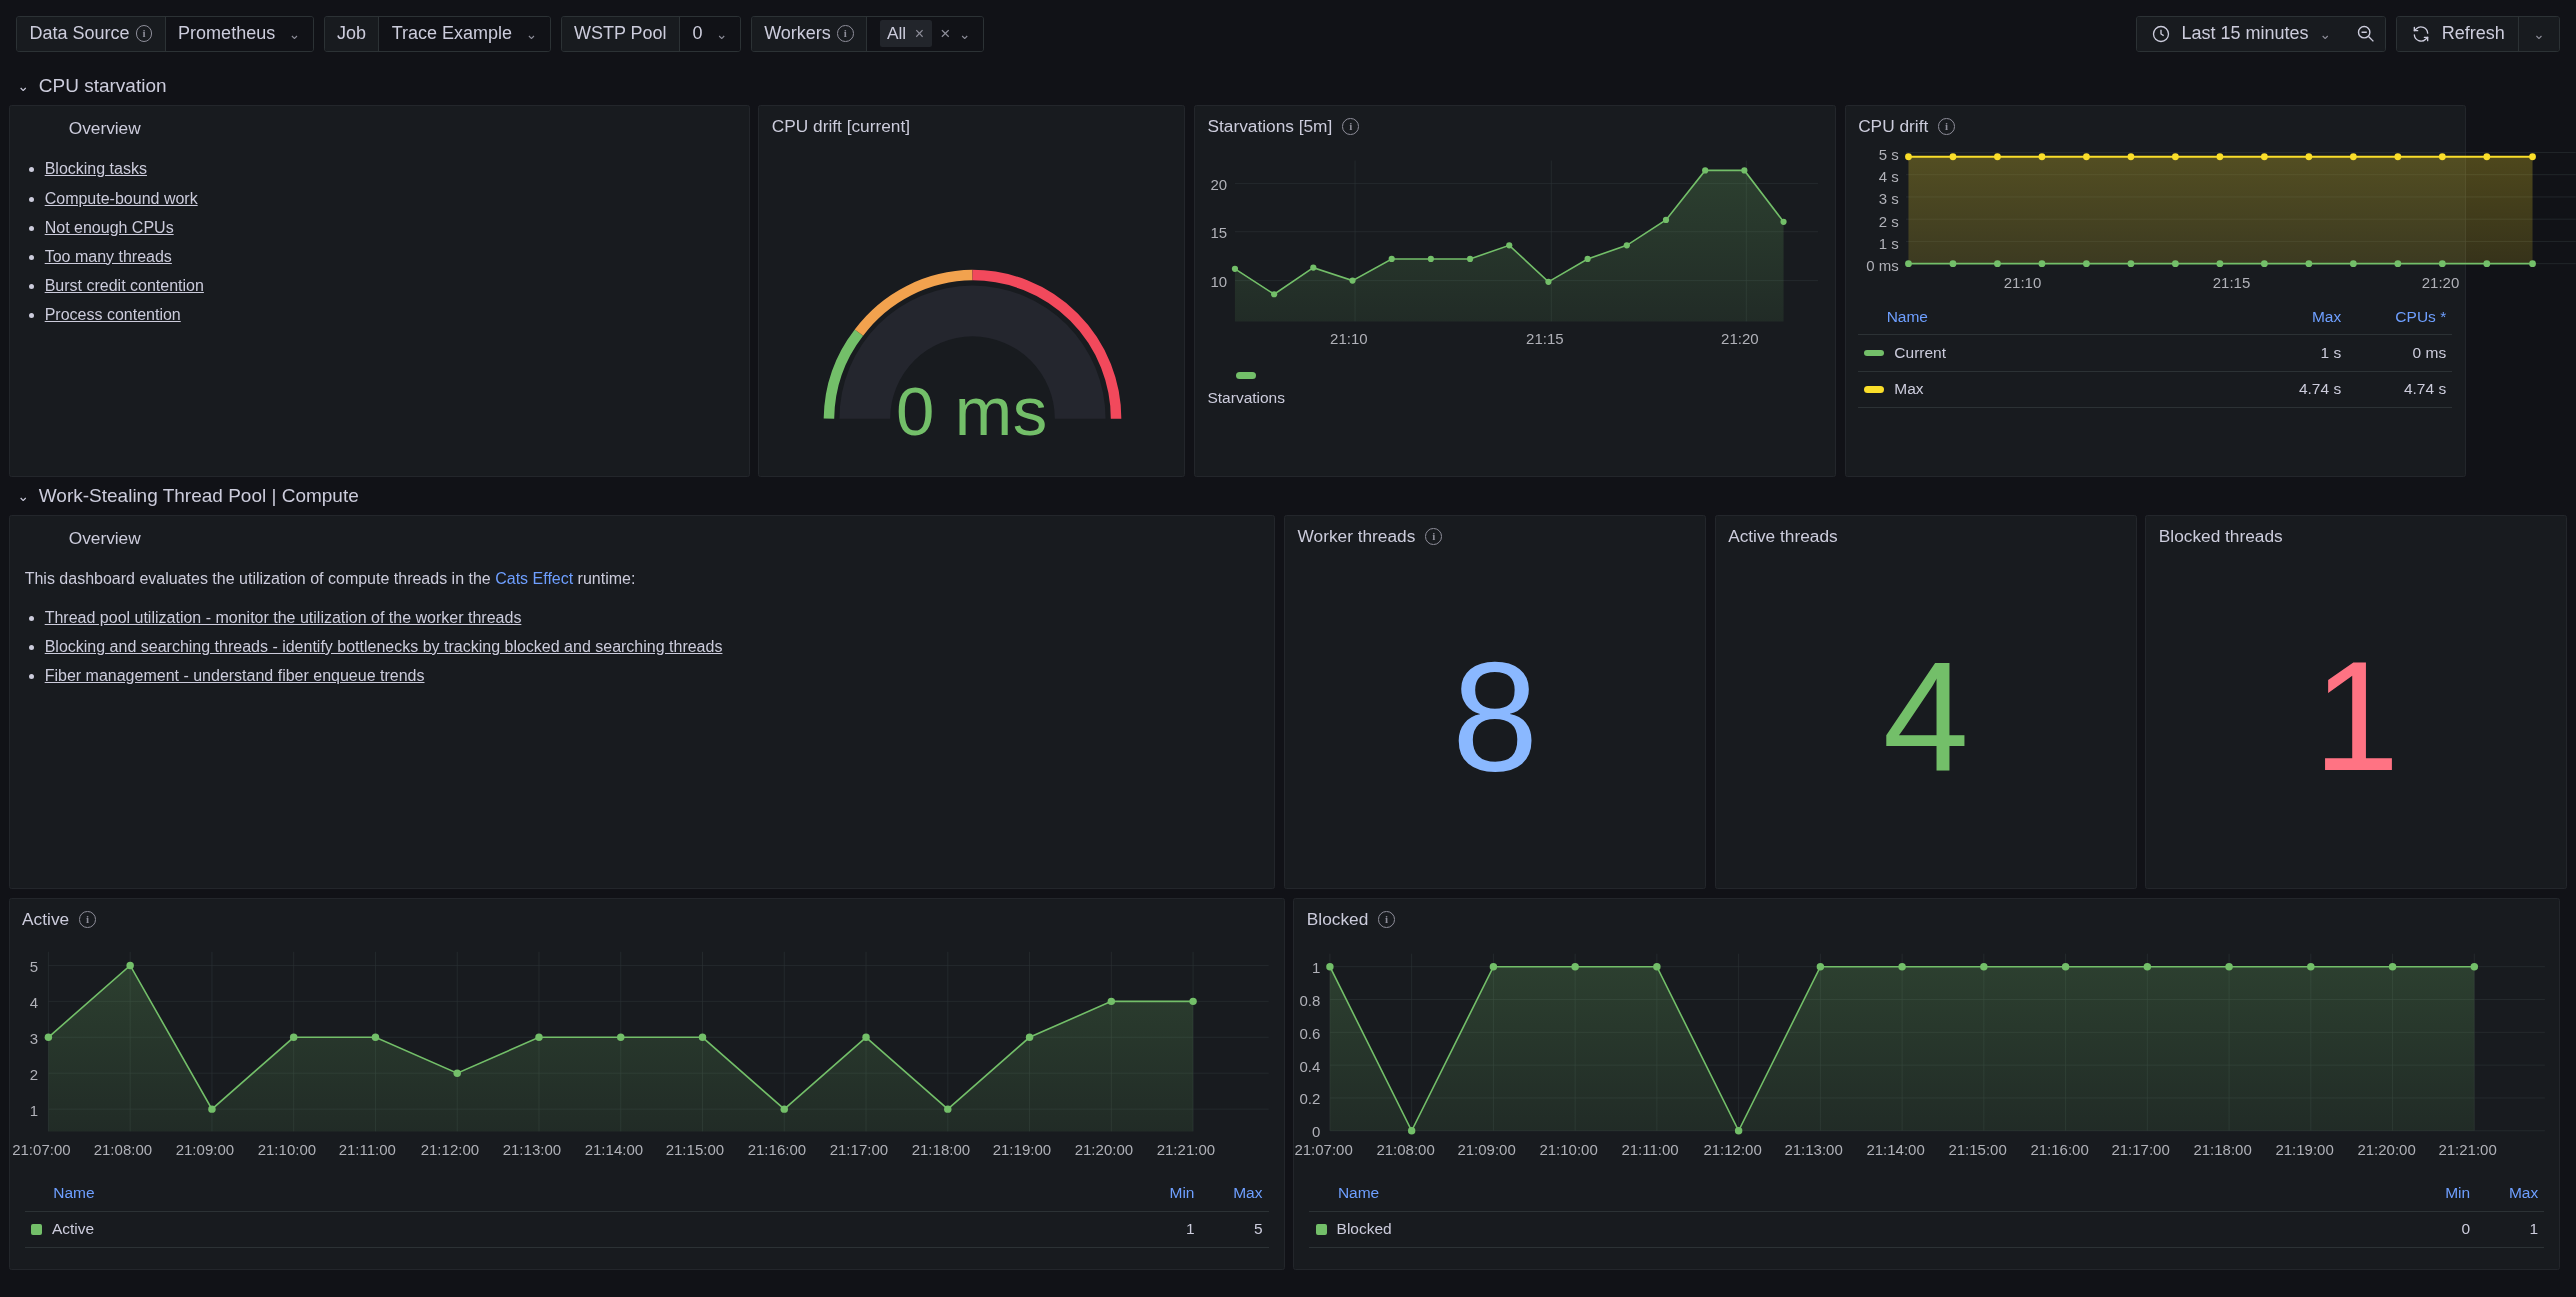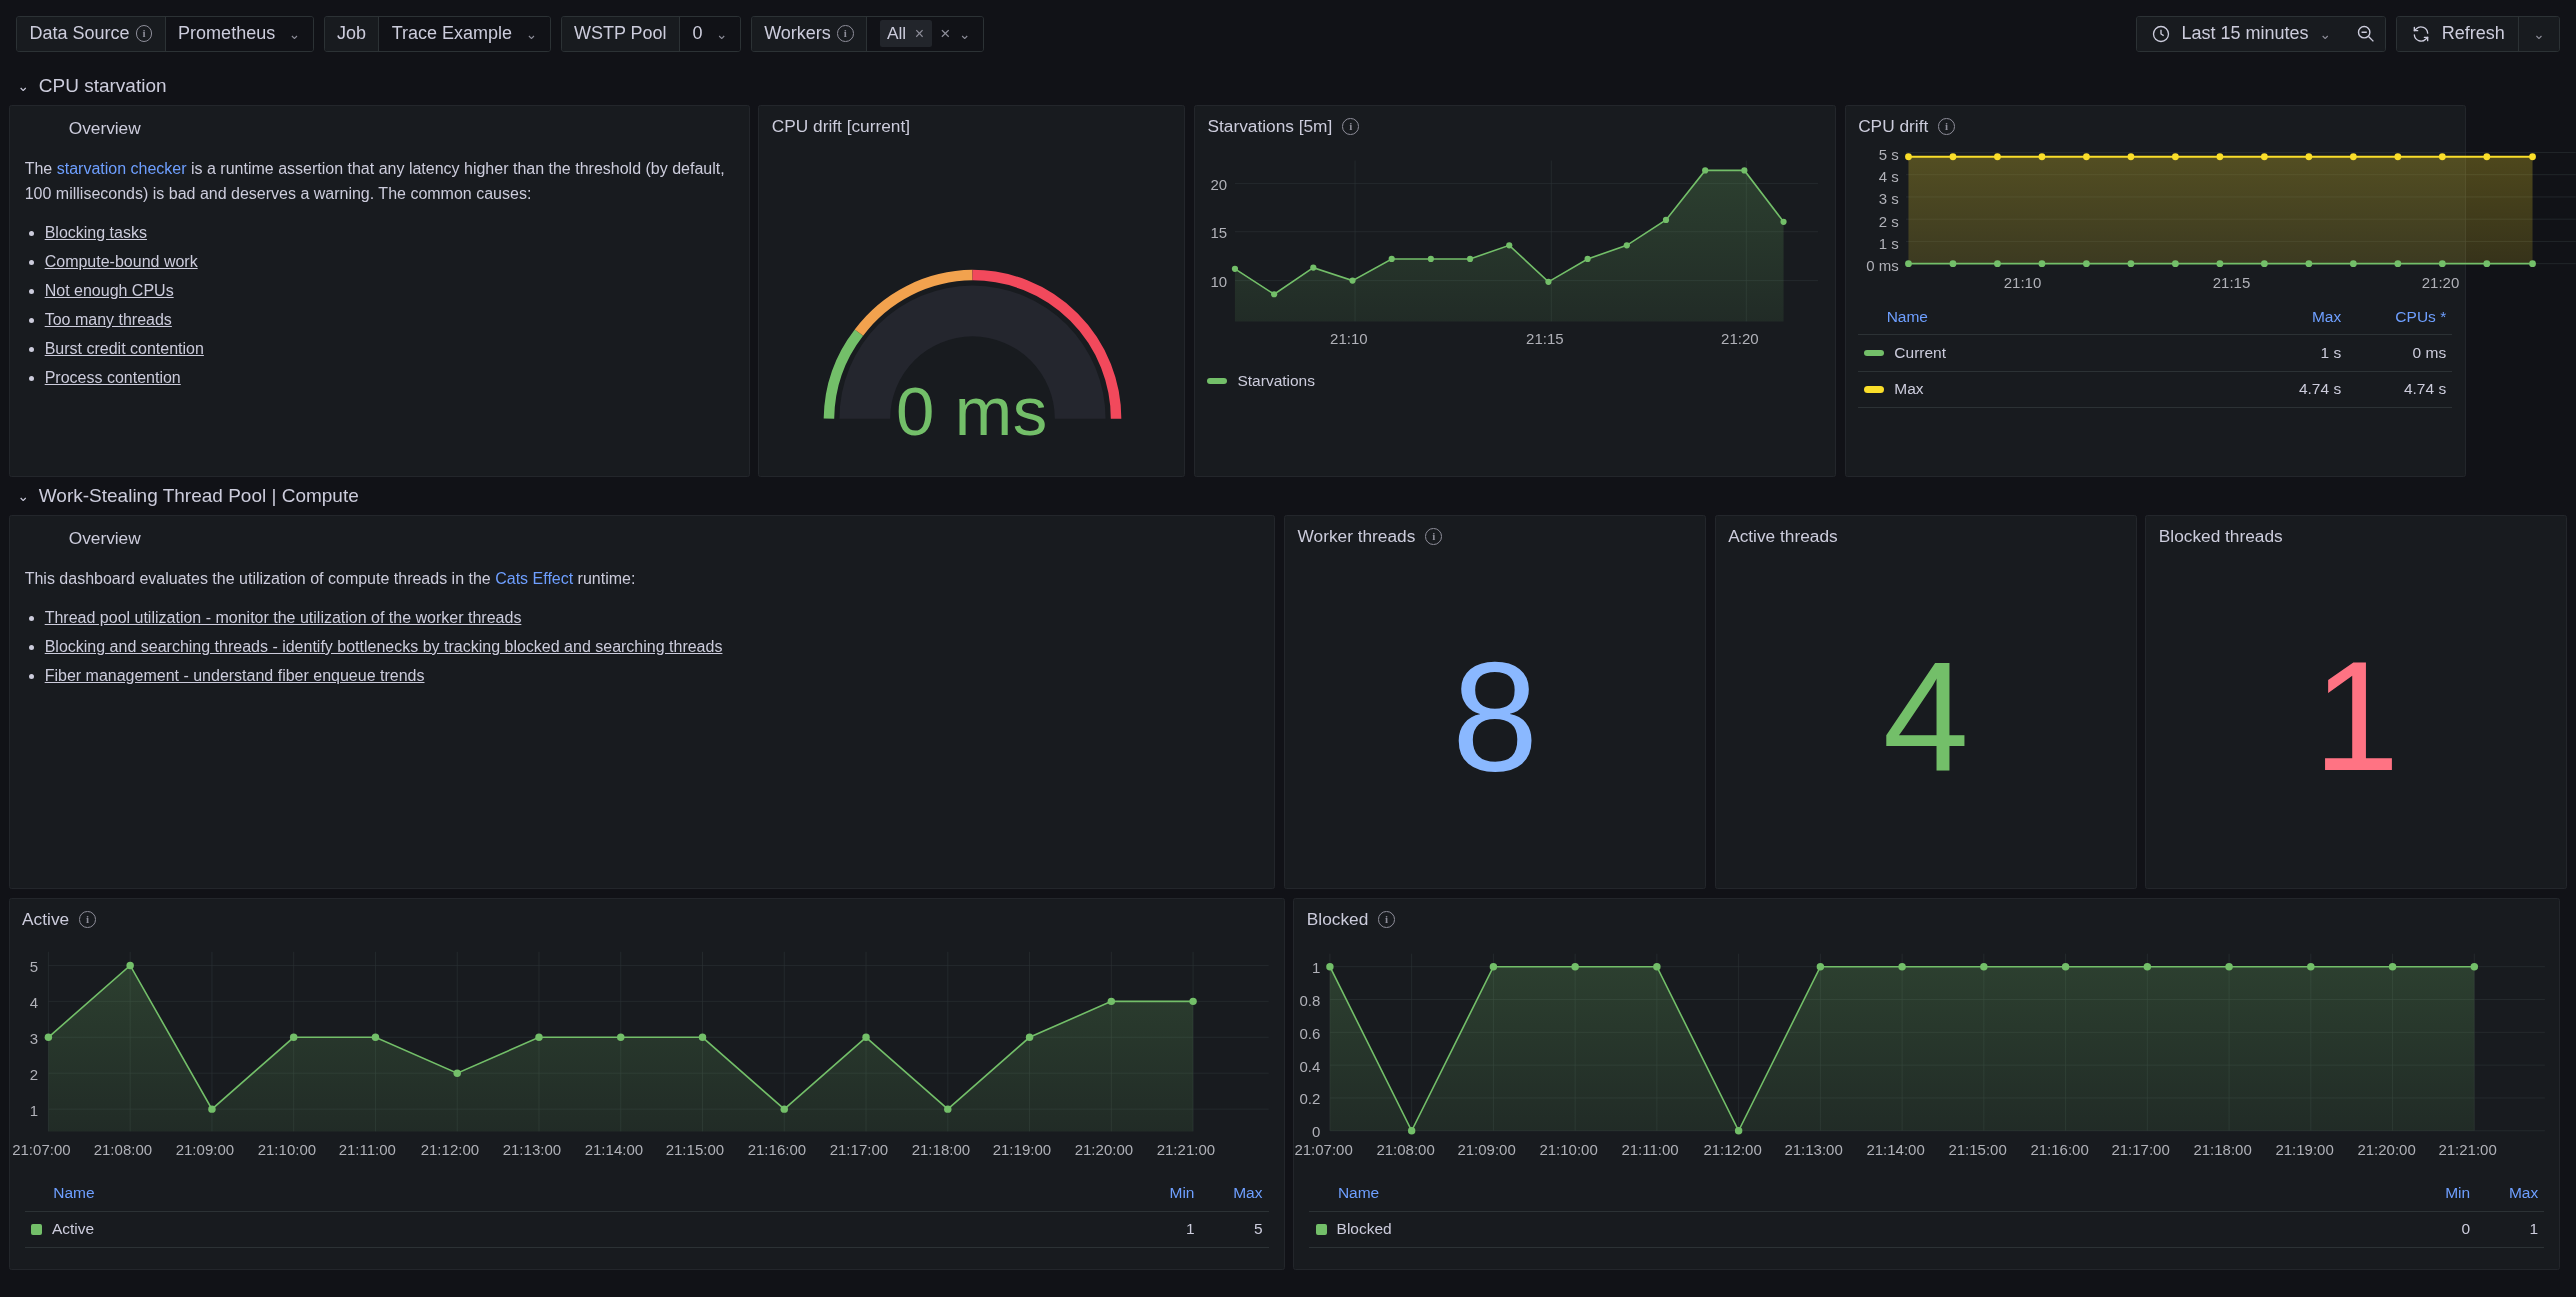--- a/index.html
+++ b/index.html
@@ -262,21 +262,20 @@
   <div class="row-header">
     <span class="rc">⌄</span>
     <span>CPU starvation</span>
   </div>
 
   <div class="panel-row">
 
     <div class="panel" style="width:741px;height:372px;">
       <div class="txt-panel-body">
         <h4>Overview</h4>
-        <p><span>The </span><a class="link" href="#">starvation checker</a><span> is a runtime assertion that any latency higher than the threshold (by default, 100 milliseconds) is bad and deserves a warning. The common causes:</span></p>
         <ul>
           <li>Blocking tasks</li>
           <li>Compute-bound work</li>
           <li>Not enough CPUs</li>
           <li>Too many threads</li>
           <li>Burst credit contention</li>
           <li>Process contention</li>
         </ul>
       </div>
     </div>
@@ -344,21 +343,21 @@
               <circle cx="886.9" cy="54" r="5"></circle>
               <circle cx="950.2" cy="137" r="5"></circle>
           </g>
         </svg>
         <div class="ts-tick ts-ytick" style="left:0;top:39px;width:32px;">20</div>
         <div class="ts-tick ts-ytick" style="left:0;top:87px;width:32px;">15</div>
         <div class="ts-tick ts-ytick" style="left:0;top:136px;width:32px;">10</div>
         <div class="ts-tick" style="left:135px;top:193px;">21:10</div>
         <div class="ts-tick" style="left:331px;top:193px;">21:15</div>
         <div class="ts-tick" style="left:526px;top:193px;">21:20</div>
-        <div class="legend-simple" style="position:absolute;left:12.4px;top:235px;">
+        <div class="legend-simple" style="position:absolute;left:12.4px;top:235px;flex-direction:column;">
           <span class="lg-dash" style="background:#73bf69;"></span>
           <span>Starvations</span>
         </div>
       </div>
     </div>
 
     <div class="panel" style="width:621px;height:372px;">
       <div class="panel-title">
         <span>CPU drift</span>
         <span class="info-icon">i</span>

